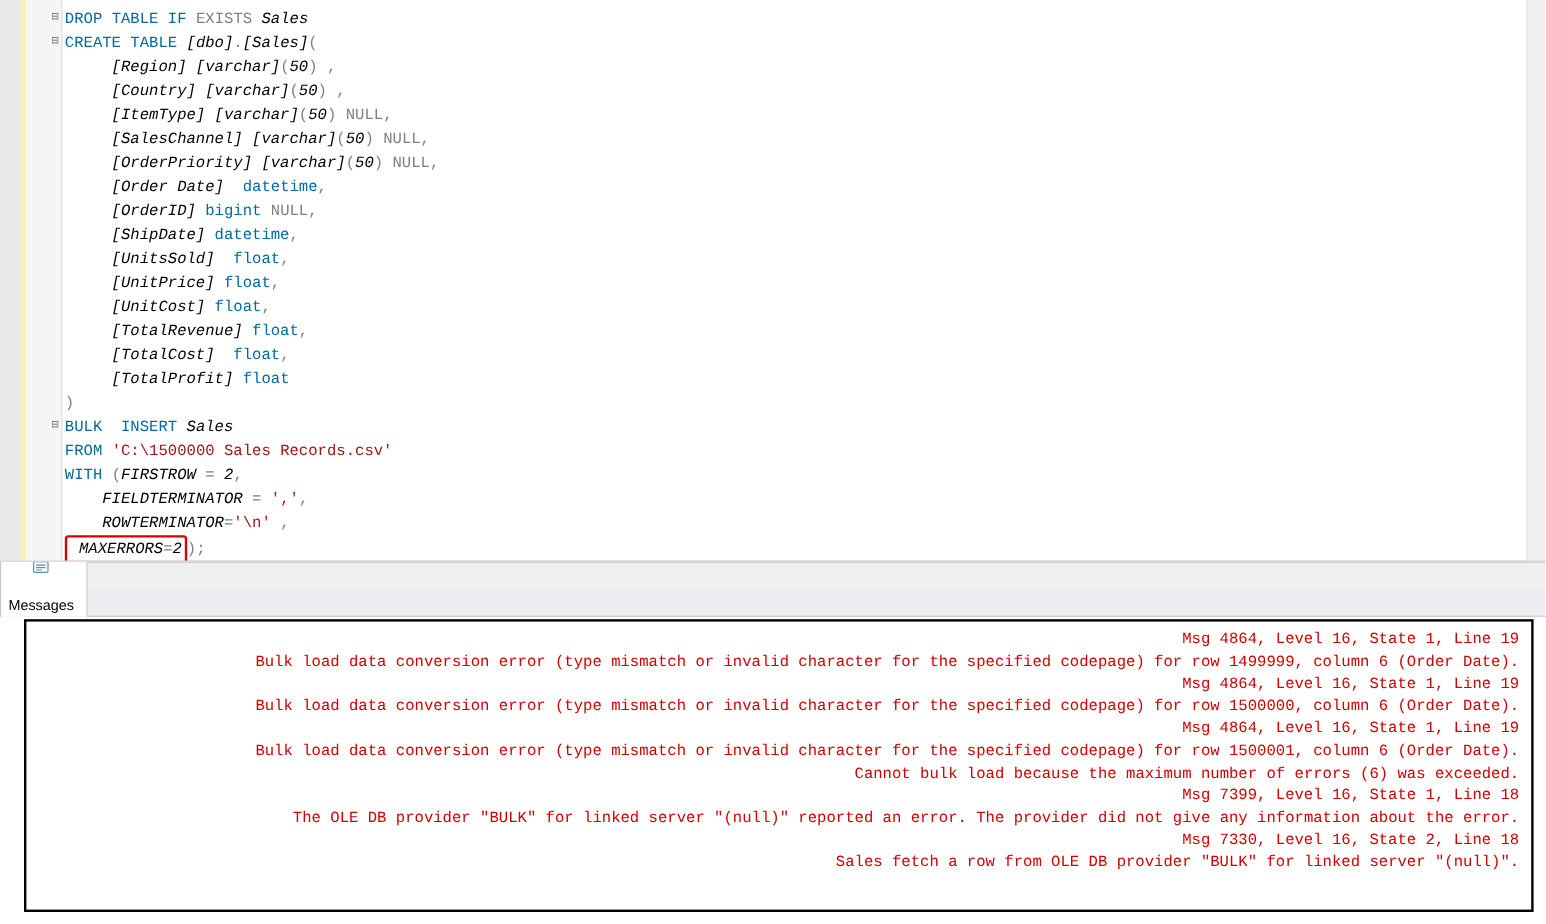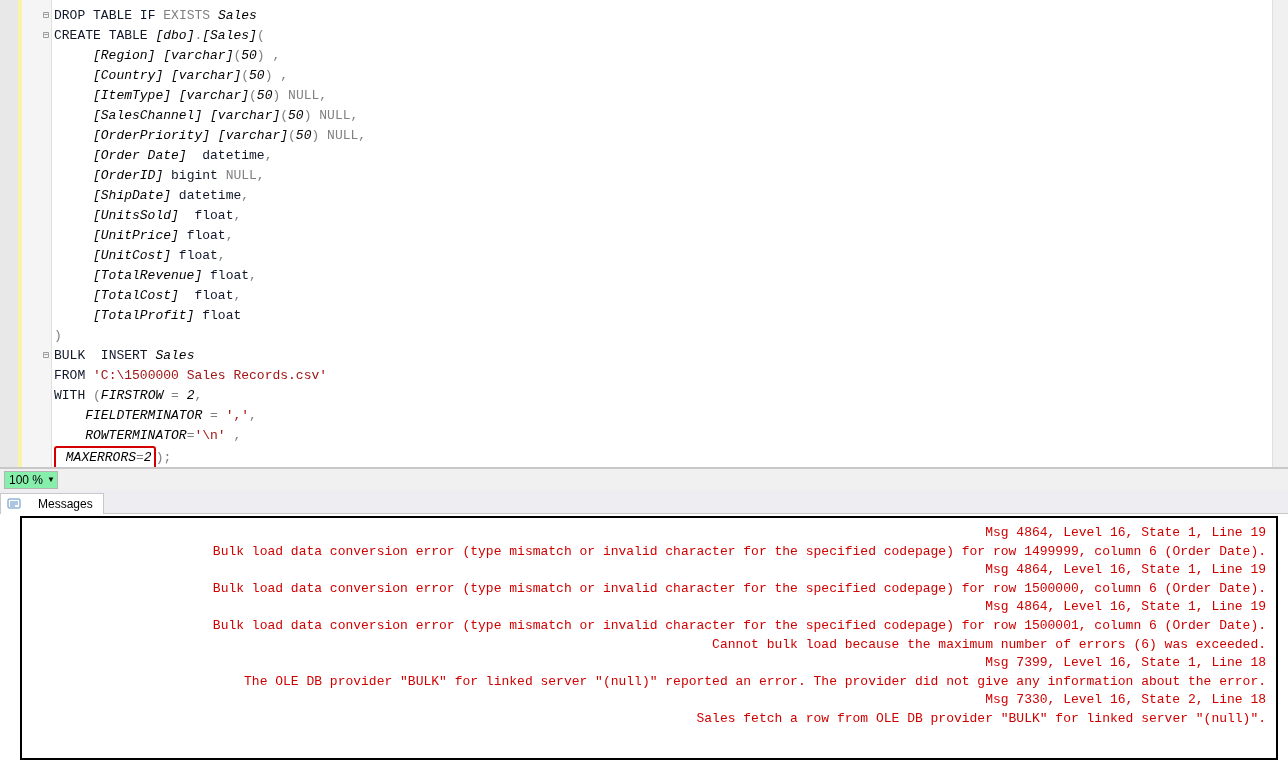--- a/index.html
+++ b/index.html
@@ -44,21 +44,21 @@
   }
   .code-area {
     flex: 1;
     padding: 6px 0 0 2px;
     white-space: pre;
     line-height: 20px;
     font-size: 13px;
     overflow: hidden;
   }
   .line { height: 20px; display: block; }
-  .kw { color: #0f172a; }
+  .kw { color: #0369a1; }
   .gray { color: #808080; }
   .str { color: #a31515; }
   .plain { color: #000000; font-style: italic; }
   .highlight-box {
     border: 2px solid #d40000;
     border-radius: 3px;
     padding: 0 2px;
     display: inline-block;
   }
   .zoom-bar {
@@ -92,20 +92,21 @@
   .tab {
     background: #fff;
     border-left: 1px solid #c8c8c8;
     border-top: 1px solid #c8c8c8;
     border-right: 1px solid #c8c8c8;
     padding: 3px 10px 3px 6px;
     display: flex;
     align-items: center;
     gap: 17px;
     margin-bottom: -1px;
+    flex-direction: column;
   }
   .tab-icon {
     width: 14px; height: 14px;
     display: inline-flex;
     align-items: center;
     justify-content: center;
   }
   .messages-pane {
     flex: 1;
     margin: 2px 10px 10px 20px;

